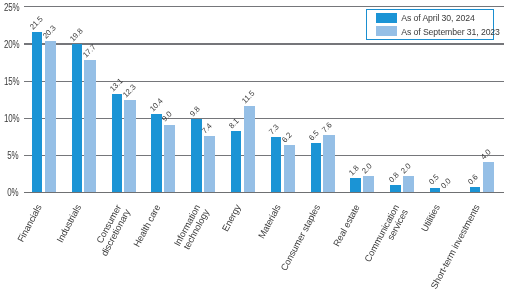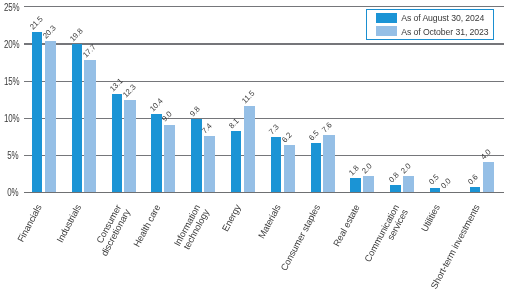--- a/index.html
+++ b/index.html
@@ -167,17 +167,17 @@
     <div class="xlab" style="right:74.40px">
       <div class="xline">Utilities</div>
     </div>
     <div class="xlab" style="right:34.58px">
       <div class="xline">Short-term investments</div>
     </div>
   </div>
   <div class="layer">
     <div class="legendbox"></div>
     <div class="legsw sw1"></div>
-    <div class="legtxt lt1">As of August 30, 2024</div>
+    <div class="legtxt lt1">As of April 30, 2024</div>
     <div class="legsw sw2"></div>
-    <div class="legtxt lt2">As of October 31, 2023</div>
+    <div class="legtxt lt2">As of September 31, 2023</div>
   </div>
 </div>
 
 </body></html>

